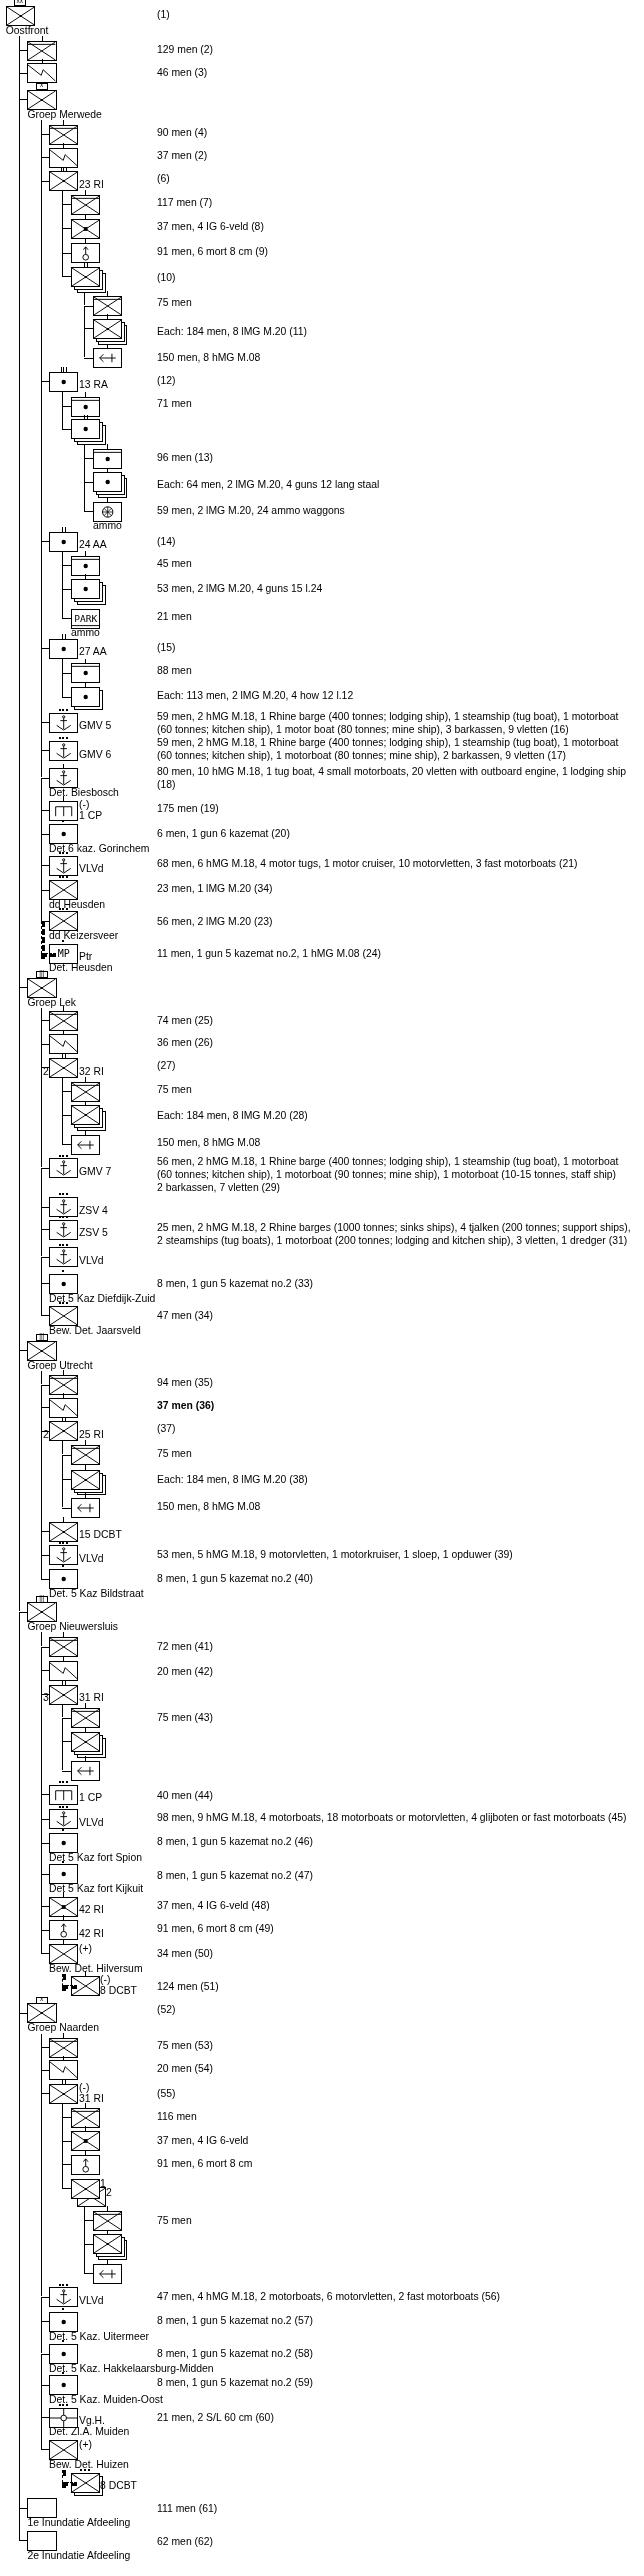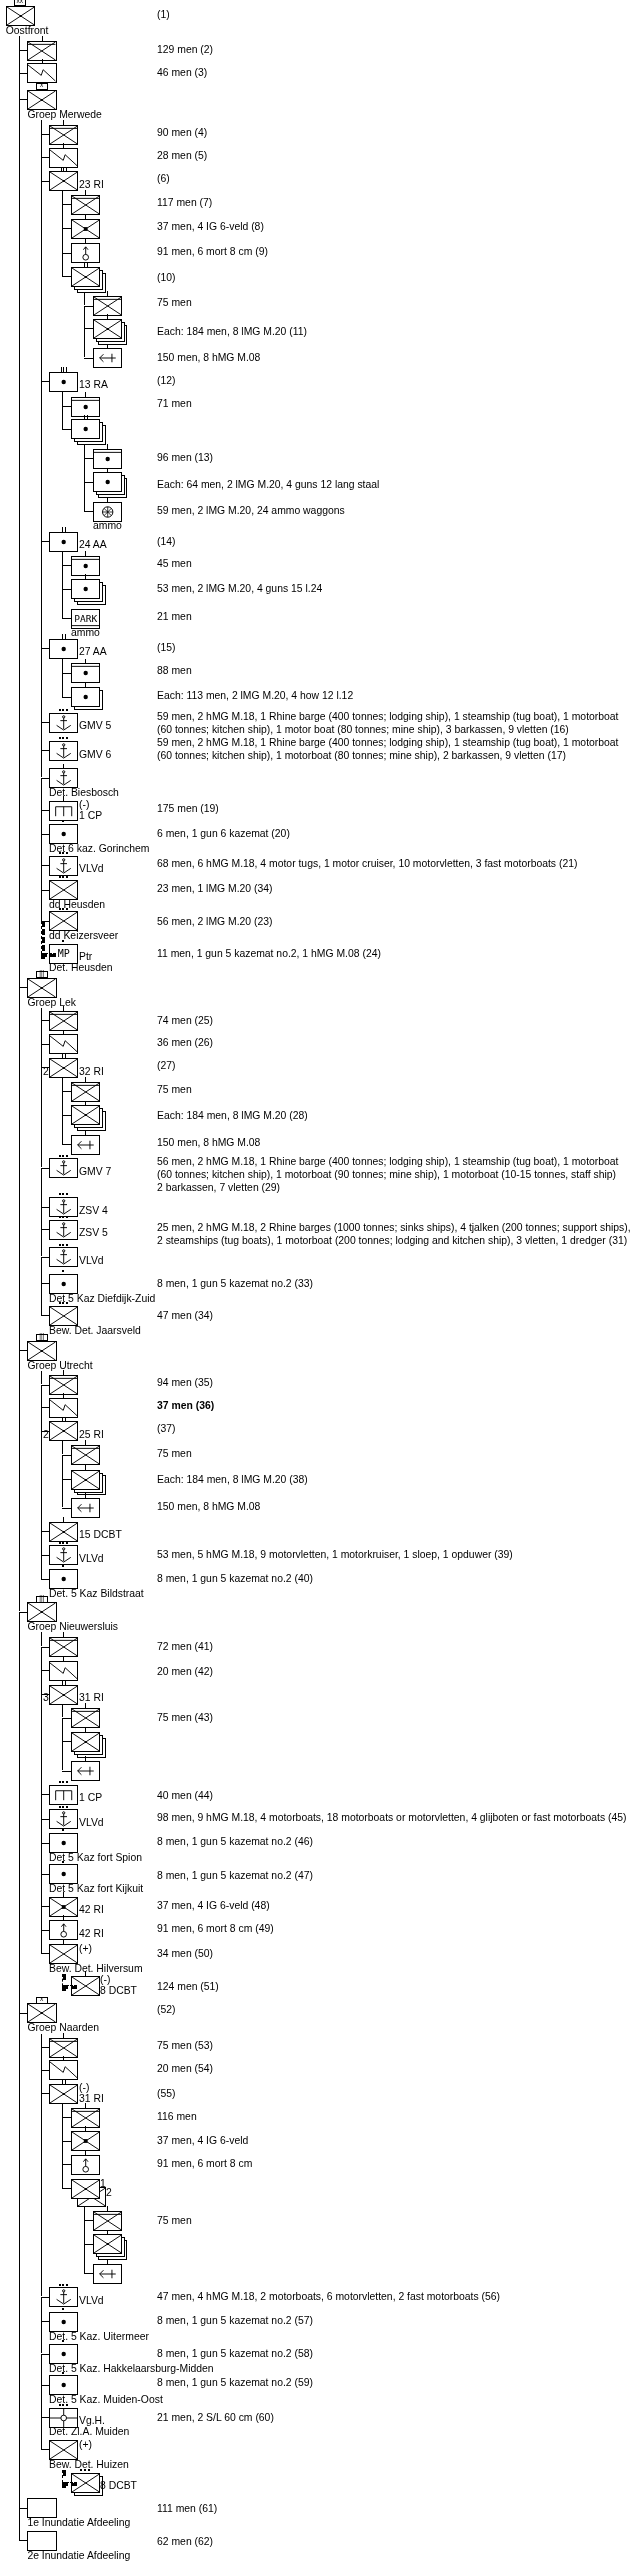--- a/index.html
+++ b/index.html
@@ -76,21 +76,21 @@
     <div class="desc" style="top: 126px;">
       <div>90 men   (4)</div>
     </div>
     <div class="line-v" style="left: 41px; top: 120px; height: 14px;"></div>
     <div class="line-h" style="left: 41px; top: 134px; width: 8.5px;"></div>
     <div class="unit-box" style="left: 49px; top: 148px;"><span><svg viewBox="0 0 29 19">
           <polyline points="0,1 14,12 16,6 29,18" fill="none" stroke-width="1" stroke="#000"></polyline>
         </svg></span></div>
     <div class="line-v" style="left: 63px; top: 143px; height: 4.7px;"></div>
     <div class="desc" style="top: 149px;">
-      <div>28 men   (5)</div>
+      <div>37 men   (2)</div>
     </div>
     <div class="line-v" style="left: 41px; top: 134px; height: 23px;"></div>
     <div class="line-h" style="left: 41px; top: 157px; width: 8.5px;"></div>
     <div class="unit-box" style="left: 49px; top: 171px;"><span><svg viewBox="0 0 29 19">
           <line x1="0" y1="0" x2="29" y2="19" stroke-width="1" stroke="#000"></line>
           <line x1="29" y1="0" x2="0" y2="19" stroke-width="1" stroke="#000"></line>
           <rect x="13.5" y="8.5" width="2" height="2" fill="#000" stroke-width="0" stroke="#000"></rect>
         </svg></span></div>
     <div class="line-v" style="left: 61px; top: 167px; height: 4.7px;"></div>
     <div class="line-v" style="left: 63px; top: 167px; height: 4.7px;"></div>
@@ -370,20 +370,24 @@
     <div class="line-v" style="left: 41px; top: 722px; height: 28px;"></div>
     <div class="line-h" style="left: 41px; top: 750px; width: 8.5px;"></div>
     <div class="unit-box" style="left: 49px; top: 768px;"><span><svg viewBox="0 0 29 19">
           <line x1="14.5" y1="4" x2="14.5" y2="16" stroke-width="1" stroke="#000"></line>
           <circle cx="14.5" cy="3" r="1.2" fill="none" stroke-width="1" stroke="#000"></circle>
           <line x1="11" y1="7" x2="18" y2="7" stroke-width="1" stroke="#000"></line>
           <polyline points="7,12 14.5,17 22,12" fill="none" stroke-width="1" stroke="#000"></polyline>
         </svg></span></div>
     <div class="line-v" style="left: 63px; top: 764px; height: 4.7px;"></div>
     <span class="lbl" style="left: 49px; top: 787px;">Det. Biesbosch</span>
+    <div class="desc" style="top: 765px;">
+      <div>80 men, 10 hMG M.18, 1 tug boat, 4 small motorboats, 20 vletten with outboard engine, 1 lodging ship</div>
+      <div>(18)</div>
+    </div>
     <div class="line-v" style="left: 41px; top: 750px; height: 27.4px;"></div>
     <div class="line-h" style="left: 41px; top: 778px; width: 8.5px;"></div>
     <div class="unit-box" style="left: 49px; top: 801px;"><span><svg viewBox="0 0 29 19">
           <polyline points="6,15 6,5 23,5 23,15" fill="none" stroke-width="1" stroke="#000"></polyline>
           <line x1="14.5" y1="5" x2="14.5" y2="15" stroke-width="1" stroke="#000"></line>
         </svg></span></div>
     <div class="line-v" style="left: 63px; top: 796px; height: 4.7px;"></div>
     <div class="lbl-right" style="left: 79px; top: 799px;">
       <div>(-)</div>
       <div>1 CP</div>

